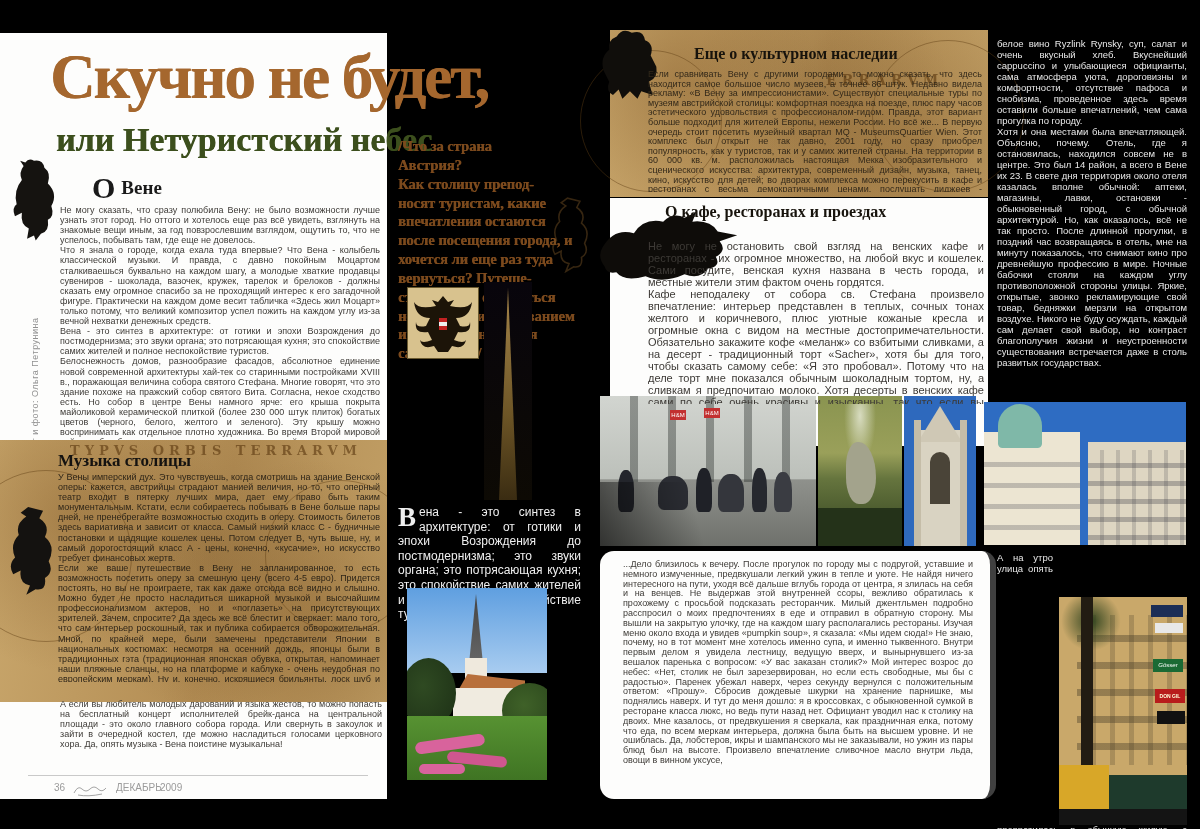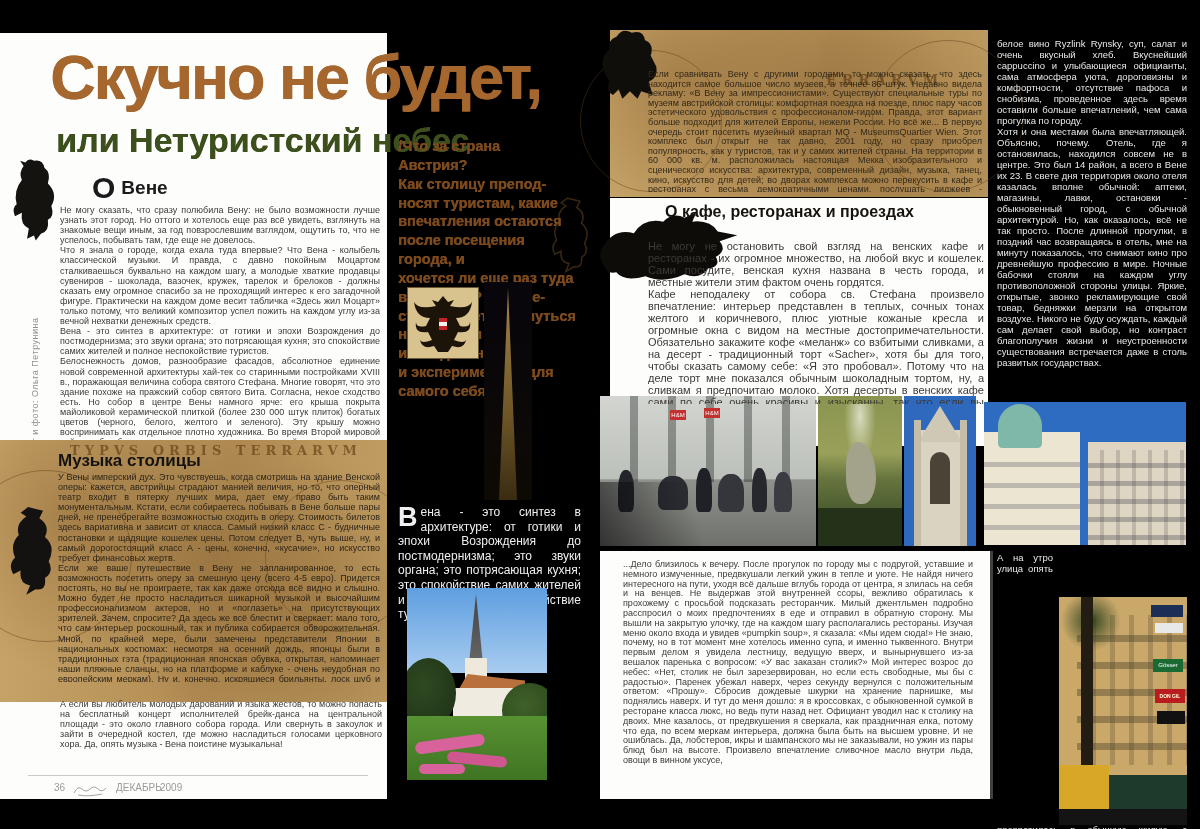--- a/index.html
+++ b/index.html
@@ -1,19 +1,19 @@
 <!DOCTYPE html>
 <html><head>
 <meta charset="utf-8">
 <style>
   html,body{margin:0;padding:0;background:#000;}
   #canvas{position:relative;width:1200px;height:829px;background:#000;overflow:hidden;
           font-family:"Liberation Sans",sans-serif;}
   .abs{position:absolute;}
-  .bl{font-family:Liberation Sans, sans-serif;font-weight:700;}
+  .bl{font-family:Liberation Serif, serif;font-weight:700;}
   .body-text{font-size:9px;line-height:10.1px;color:#3d3a36;text-align:justify;}
   .body-text p{margin:0;}
   
   #left-page{left:0;top:33px;width:387px;height:766px;background:#fdfdfc;}
   #title{left:50px;top:8px;font-size:63px;letter-spacing:-2px;color:#a5672e;white-space:nowrap;z-index:6;text-shadow:.6px 0 0 #a5672e;}
   #subtitle{left:56px;top:88px;font-size:34px;color:#3c4f1d;white-space:nowrap;text-shadow:.4px 0 0 #3c4f1d;}
   #sec1-head{left:92px;top:138px;color:#1a1a1a;}
   #sec1-head .dropcap{font-size:30px;vertical-align:-4px;margin-right:6px;}
   #sec1-head .hword{font-size:19px;}
   #body1{left:60px;top:172px;width:320px;height:236px;overflow:hidden;}
@@ -38,21 +38,21 @@
   
   .photo{overflow:hidden;}
   
   #parch-r{left:610px;top:30px;width:378px;height:167px;overflow:visible;}
   #rp-head1{left:84px;top:15px;font-size:16px;color:#17130c;position:absolute;z-index:2;}
   #rp-map{left:216px;top:42px;position:absolute;font-size:14px;z-index:1;}
   #rp-body1{left:38px;top:40px;width:334px;height:122px;position:absolute;overflow:hidden;line-height:9.6px;color:#33291a;z-index:2;}
   #whitebox1{left:610px;top:198px;width:378px;height:248px;background:#fdfdfc;}
   #rp-head2{left:55px;top:5px;font-size:16px;color:#17130c;position:absolute;z-index:2;}
   #rp-body2{left:38px;top:42px;width:336px;height:164px;position:absolute;overflow:hidden;font-size:11px;line-height:12px;z-index:2;}
-  #whitebox2{left:600px;top:551px;width:390px;height:248px;background:#fdfdfc;border-right:3px solid #404040;}
+  #whitebox2{left:600px;top:551px;width:390px;height:248px;background:#fdfdfc;border-right:6px solid #404040;border-radius:14px;}
   #story{left:23px;top:9px;width:350px;height:230px;position:absolute;overflow:hidden;line-height:9.8px;}
   #col{left:995px;top:0;width:205px;height:829px;}
   #col-text1{left:2px;top:38px;width:190px;height:350px;position:absolute;overflow:hidden;
              font-size:9.5px;line-height:11px;text-align:justify;color:#e9e9e9;}
   #col-text1 p{margin:0;}
   #col-bottom{left:2px;top:553px;width:190px;height:276px;position:absolute;overflow:hidden;
               font-size:9.5px;line-height:10.8px;text-align:justify;color:#e9e9e9;}
   #street-photo{float:right;width:128px;height:228px;margin:44px 0 0 6px;position:relative;}
 </style>
 </head>
@@ -158,20 +158,21 @@
     <div class="abs" style="left:0;top:128px;width:140px;height:64px;background:linear-gradient(180deg,#579232,#3f7423)"></div>
     <div class="abs" style="left:8px;top:150px;width:70px;height:12px;background:#d8639c;border-radius:8px;transform:rotate(-8deg)"></div>
     <div class="abs" style="left:40px;top:166px;width:60px;height:11px;background:#cf568f;border-radius:8px;transform:rotate(6deg)"></div>
     <div class="abs" style="left:12px;top:176px;width:46px;height:10px;background:#d8639c;border-radius:8px"></div>
   </div>
 
   <div id="parch-r" class="abs parchment">
     <div class="map-circle" style="left:-30px;top:20px;width:140px;height:140px"></div>
     <div class="map-circle" style="right:-36px;top:10px;width:150px;height:150px"></div>
     <div id="rp-map" class="map-text">ERRARVM</div>
+    <div id="rp-head1" class="bl">Еще о культурном наследии</div>
     <div id="rp-body1" class="body-text">Если сравнивать Вену с другими городами, то можно сказать, что здесь находится самое большое число музеев, а точнее 86 штук. Недавно видела рекламу: «В Вену за импрессионистами». Существуют специальные туры по музеям австрийской столицы: комфортная поездка на поезде, плюс пару часов эстетического удовольствия с профессионалом-гидом. Правда, этот вариант больше подходит для жителей Европы, нежели России. Но всё же... В первую очередь стоит посетить музейный квартал MQ - MuseumsQuartier Wien. Этот комплекс был открыт не так давно, 2001 году, но сразу приобрел популярность, как у туристов, так и у самих жителей страны. На территории в 60 000 кв. м. расположилась настоящая Мекка изобразительного и сценического искусства: архитектура, современный дизайн, музыка, танец, кино, искусство для детей; во дворах комплекса можно перекусить в кафе и ресторанах с весьма демократичными ценами, послушать диджеев - музыкантов.</div>
     <span class="abs" style="left:-14px;top:-6px">
       <svg width="66" height="78" viewBox="0 0 70 80">
           <path fill="#100e0b" d="M18 74 Q10 70 14 60 L8 48 Q4 34 14 26 Q12 16 22 12 Q28 2 38 8 Q50 4 52 16 Q62 20 58 32 L64 44 Q66 56 56 60 L60 74 L48 70 L44 78 L36 70 L28 78 L24 68 Z"></path>
         </svg>
     </span>
   </div>
 
   <div id="whitebox1" class="abs">
     <span class="abs" style="left:-16px;top:10px">

